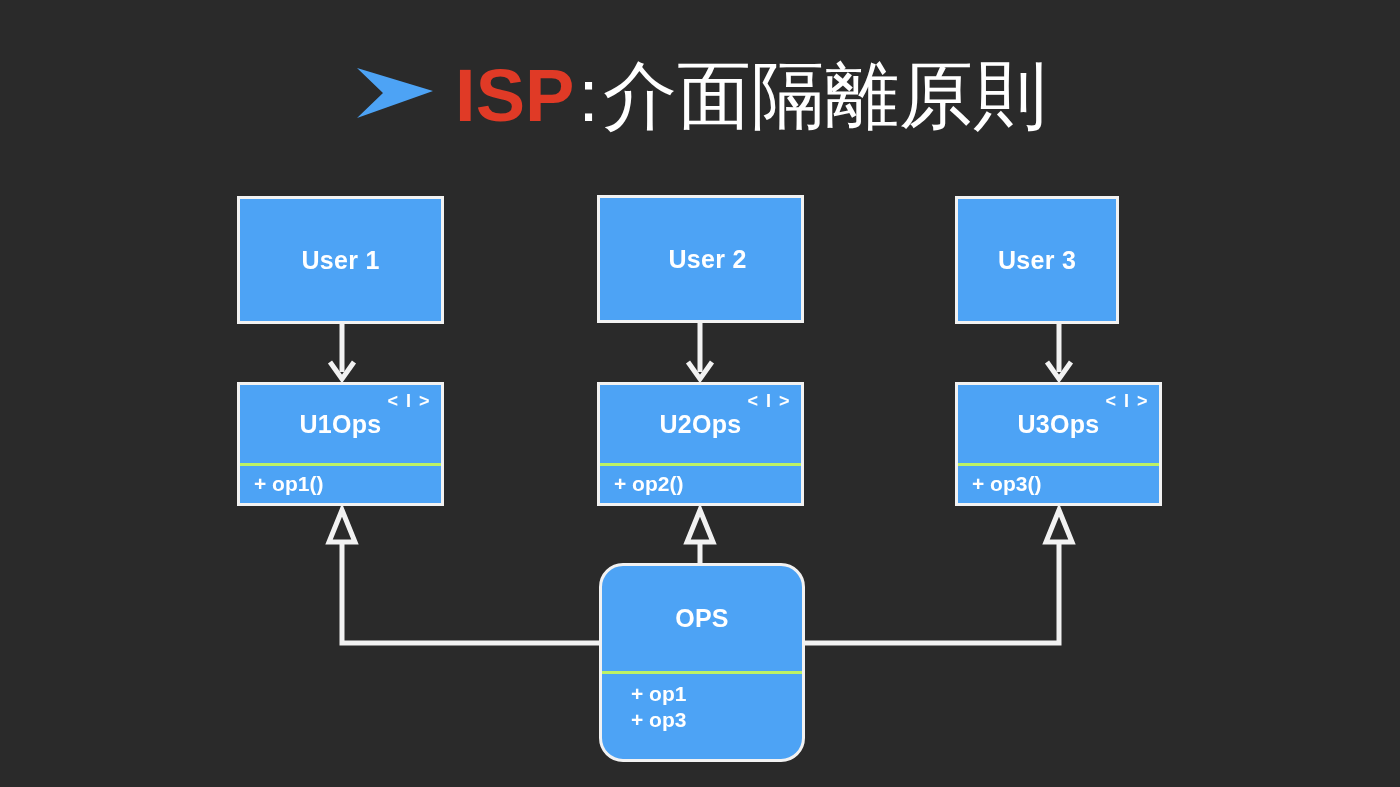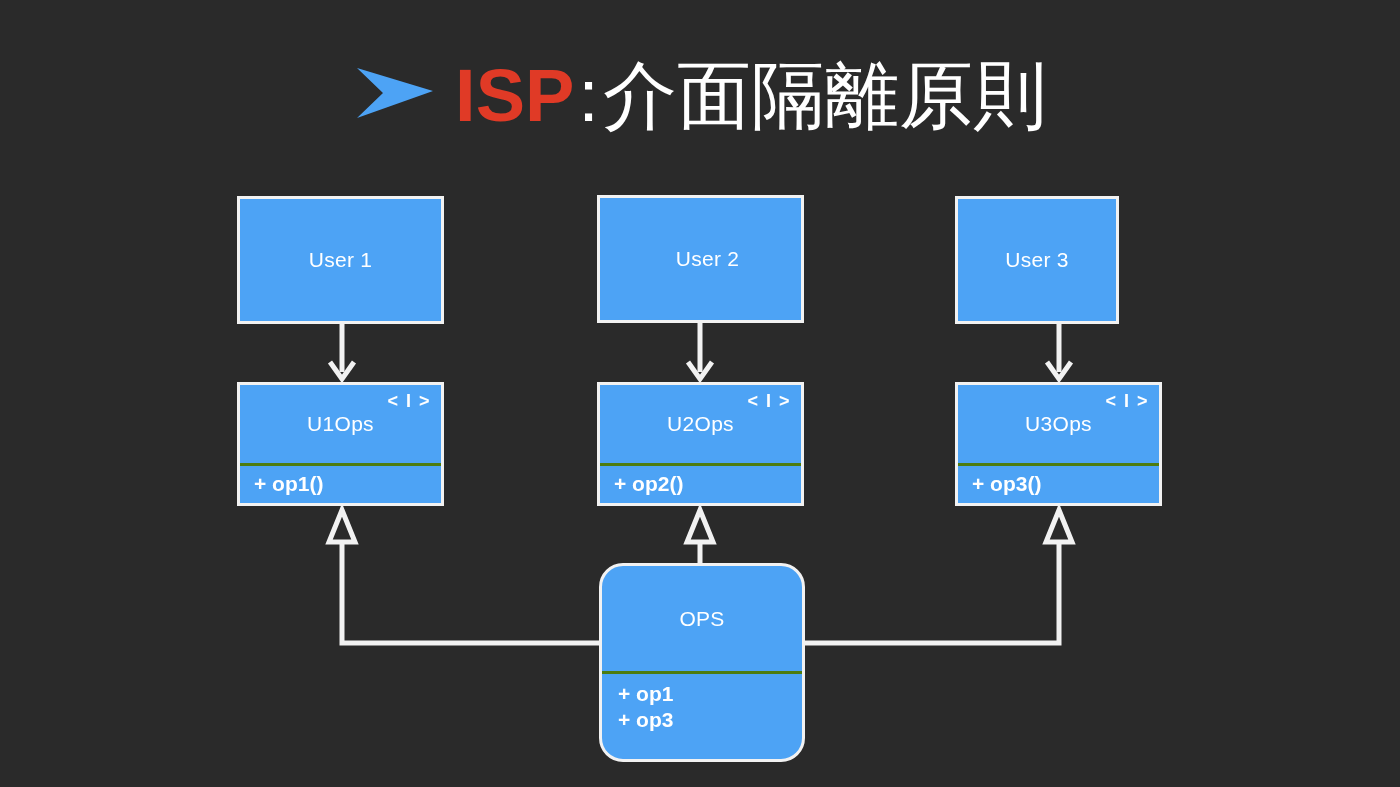--- a/index.html
+++ b/index.html
@@ -80,39 +80,39 @@
   .uml-head {
     position: relative;
     flex: 1 1 auto;
     display: flex;
     align-items: center;
     justify-content: center;
     min-height: 0;
   }
 
   .uml-name {
-    font-size: 21px;
-    font-weight: 400;
+    font-size: 25px;
+    font-weight: 700;
     letter-spacing: 0.3px;
     color: #ffffff;
   }
 
   .stereotype {
     position: absolute;
     top: 6px;
     right: 10px;
     font-size: 18px;
     font-weight: 700;
     letter-spacing: 1.5px;
     color: #ffffff;
   }
 
   .uml-members {
     flex: 0 0 auto;
-    border-top: 3px solid #4d7c0f;
+    border-top: 3px solid #bef264;
     padding: 6px 10px 8px 14px;
   }
 
   .member {
     font-size: 21px;
     font-weight: 700;
     line-height: 1.24;
     color: #ffffff;
     white-space: nowrap;
   }
@@ -127,21 +127,21 @@
   #box-u2ops { left: 597px; top: 382px; width: 207px; height: 124px; }
   #box-u3ops { left: 955px; top: 382px; width: 207px; height: 124px; }
 
   #box-u1ops .uml-members,
   #box-u2ops .uml-members,
   #box-u3ops .uml-members { height: 40px; padding-top: 5px; }
 
   
   #box-ops { left: 599px; top: 563px; width: 206px; height: 199px; border-radius: 24px; }
   #box-ops .uml-head { flex: 0 0 105px; }
-  #box-ops .uml-members { padding: 7px 10px 9px 16px; }
+  #box-ops .uml-members { padding: 7px 10px 9px 29px; }
 </style>
 </head>
 <body>
 
 <div id="slide">
 
   <div id="title-row">
     <svg id="bullet-arrow" viewBox="0 0 84 58">
       <polygon points="4,4 80,27 4,54 30,29" fill="#4da3f5"></polygon>
     </svg>

